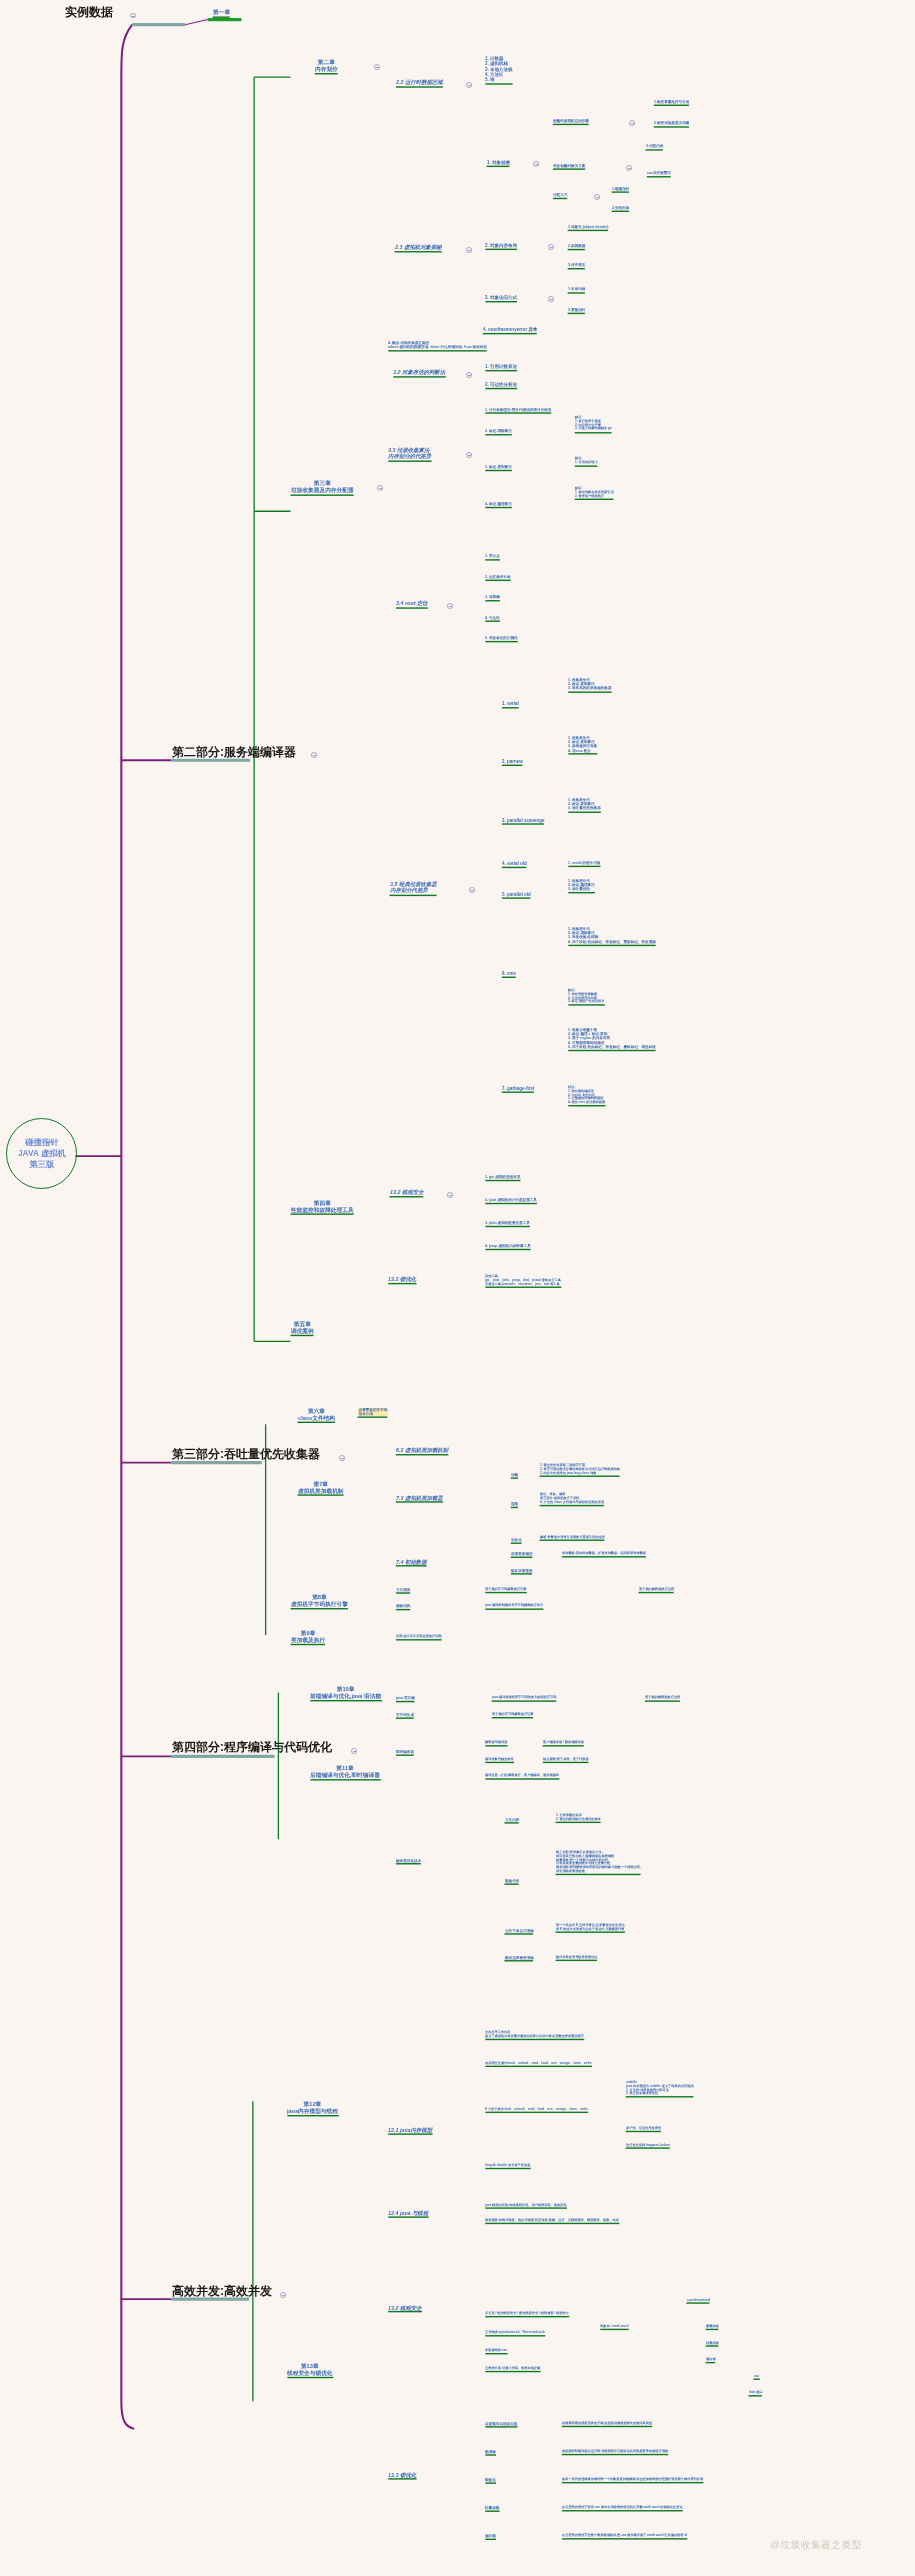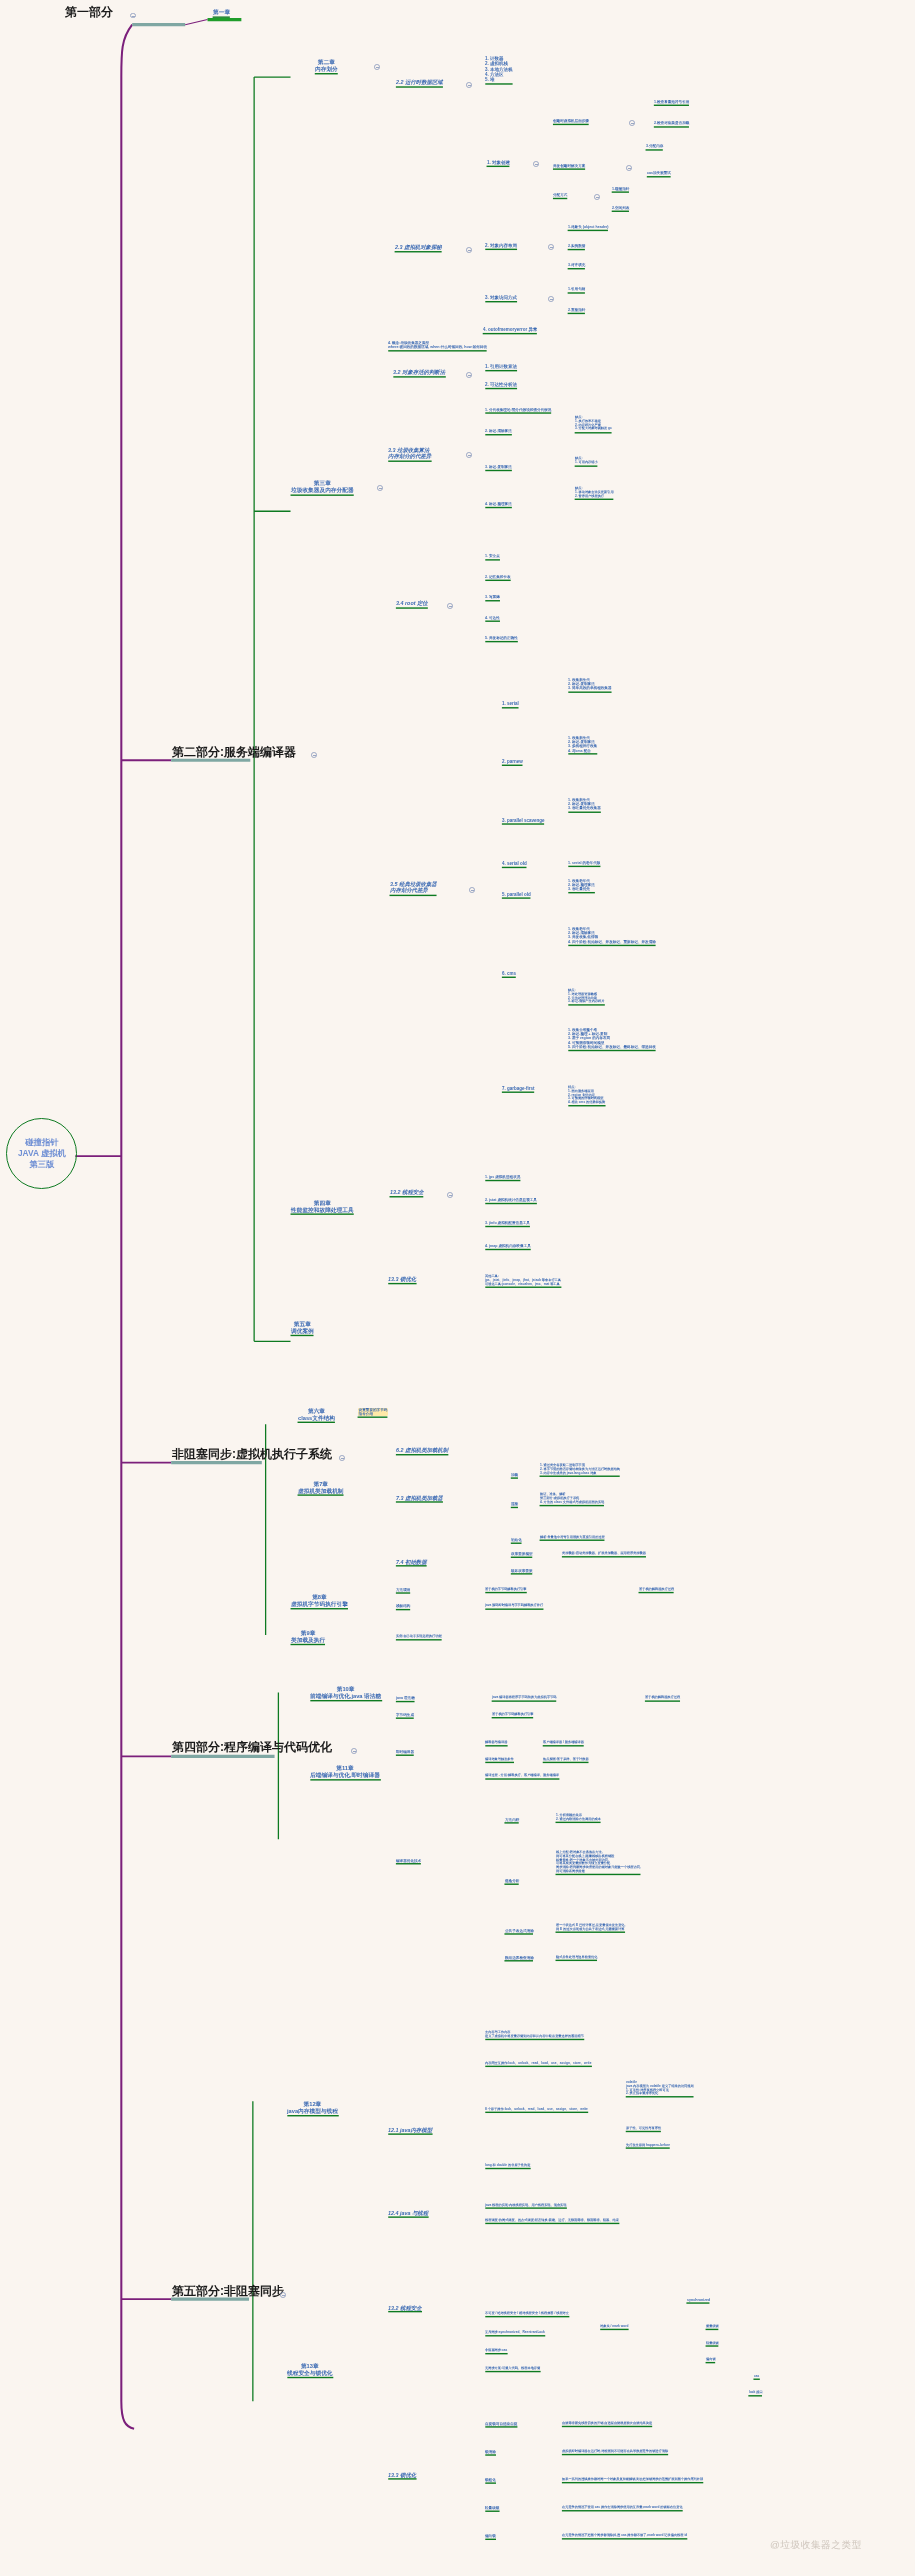--- a/index.html
+++ b/index.html
@@ -220,21 +220,21 @@
       <rect x="760" y="3975.09375" width="16.78125" height="2.2" fill="#0d7a21"></rect>
       <rect x="880" y="3974.390625" width="196.40625" height="2.2" fill="#0d7a21"></rect>
     </svg>
 
   <div class="root" style="left:6.4px;top:1118px;width:69px;height:69px;">
     <span style="white-space:pre-line;">碰撞指针
 JAVA 虚拟机
 第三版</span>
   </div>
 
-  <div class="node part" style="left:65px;top:5.1px;">第一部分</div>
+  <div class="node part" style="left:65px;top:5.1px;">实例数据</div>
   <div class="toggle" style="left:130px;top:12.8px;"></div>
   <div class="node chap" style="left:213px;top:9px;">第一章</div>
 
   <div class="node part" style="left:172px;top:745px;">第二部分:服务端编译器</div>
   <div class="toggle" style="left:311px;top:752px;"></div>
 
   <div class="node chap" style="left:315px;top:59px;white-space:pre-line;text-align:center;">第二章
 内存划分</div>
   <div class="toggle" style="left:374px;top:64px;"></div>
 
@@ -367,21 +367,21 @@
   <div class="node tiny" style="left:485px;top:1198px;">2. jstat 虚拟机统计信息监视工具</div>
   <div class="node tiny" style="left:485px;top:1221px;">3. jinfo 虚拟机配置信息工具</div>
   <div class="node tiny" style="left:485px;top:1244px;">4. jmap 虚拟机内存映像工具</div>
   <div class="node sec" style="left:388px;top:1276px;">13.3 锁优化</div>
   <div class="node tiny2" style="left:485px;top:1275px;white-space:pre-line;">其他工具:
 jps、jstat、jinfo、jmap、jhat、jstack 等命令行工具
 可视化工具:jconsole、visualvm、jmc、mat 等工具</div>
   <div class="node chap" style="left:291px;top:1321px;white-space:pre-line;text-align:center;">第五章
 调优案例</div>
 
-  <div class="node part" style="left:172px;top:1447px;">非阻塞同步:虚拟机执行子系统</div>
+  <div class="node part" style="left:172px;top:1447px;">第三部分:吞吐量优先收集器</div>
   <div class="toggle" style="left:339px;top:1455px;"></div>
 
   <div class="node chap" style="left:298px;top:1408px;white-space:pre-line;text-align:center;">第六章
 class文件结构</div>
   <div class="node tiny hl" style="left:358px;top:1408px;white-space:pre-line;">设置重要的字节码
 指令介绍</div>
 
   <div class="node chap" style="left:298px;top:1481px;white-space:pre-line;text-align:center;">第7章
 虚拟机类加载机制</div>
   <div class="node sec" style="left:396px;top:1447px;">6.2 虚拟机类加载机制</div>
@@ -442,21 +442,21 @@
 标量替换:若一个对象不会被外部访问,
 可将其成员变量拆散作为独立变量分配
 同步消除:若判断同步块所使用的锁对象只能被一个线程访问,
 则可消除该同步措施</div>
   <div class="node tiny" style="left:505px;top:1929px;">公共子表达式消除</div>
   <div class="node tiny2" style="left:556px;top:1924px;white-space:pre-line;">若一个表达式 E 已经计算过,且变量值未发生变化,
 则 E 的这次出现成为公共子表达式,无需重新计算</div>
   <div class="node tiny" style="left:505px;top:1956px;">数组边界检查消除</div>
   <div class="node tiny2" style="left:556px;top:1956px;">隐式异常处理与边界检查优化</div>
 
-  <div class="node part" style="left:172px;top:2284px;">第五部分:非阻塞同步</div>
+  <div class="node part" style="left:172px;top:2284px;">高效并发:高效并发</div>
   <div class="toggle" style="left:280px;top:2292px;"></div>
 
   <div class="node chap" style="left:287px;top:2101px;white-space:pre-line;text-align:center;">第12章
 java内存模型与线程</div>
   <div class="node sec" style="left:388px;top:2127px;">12.1 java内存模型</div>
   <div class="node tiny2" style="left:485px;top:2031px;white-space:pre-line;">主内存与工作内存
 定义了虚拟机中将变量存储到内存和从内存中取出变量这样的底层细节</div>
   <div class="node tiny2" style="left:485px;top:2062px;">内存间交互操作:lock、unlock、read、load、use、assign、store、write</div>
   <div class="node tiny2" style="left:626px;top:2081px;white-space:pre-line;">volatile
 java 内存模型为 volatile 定义了特殊的访问规则

